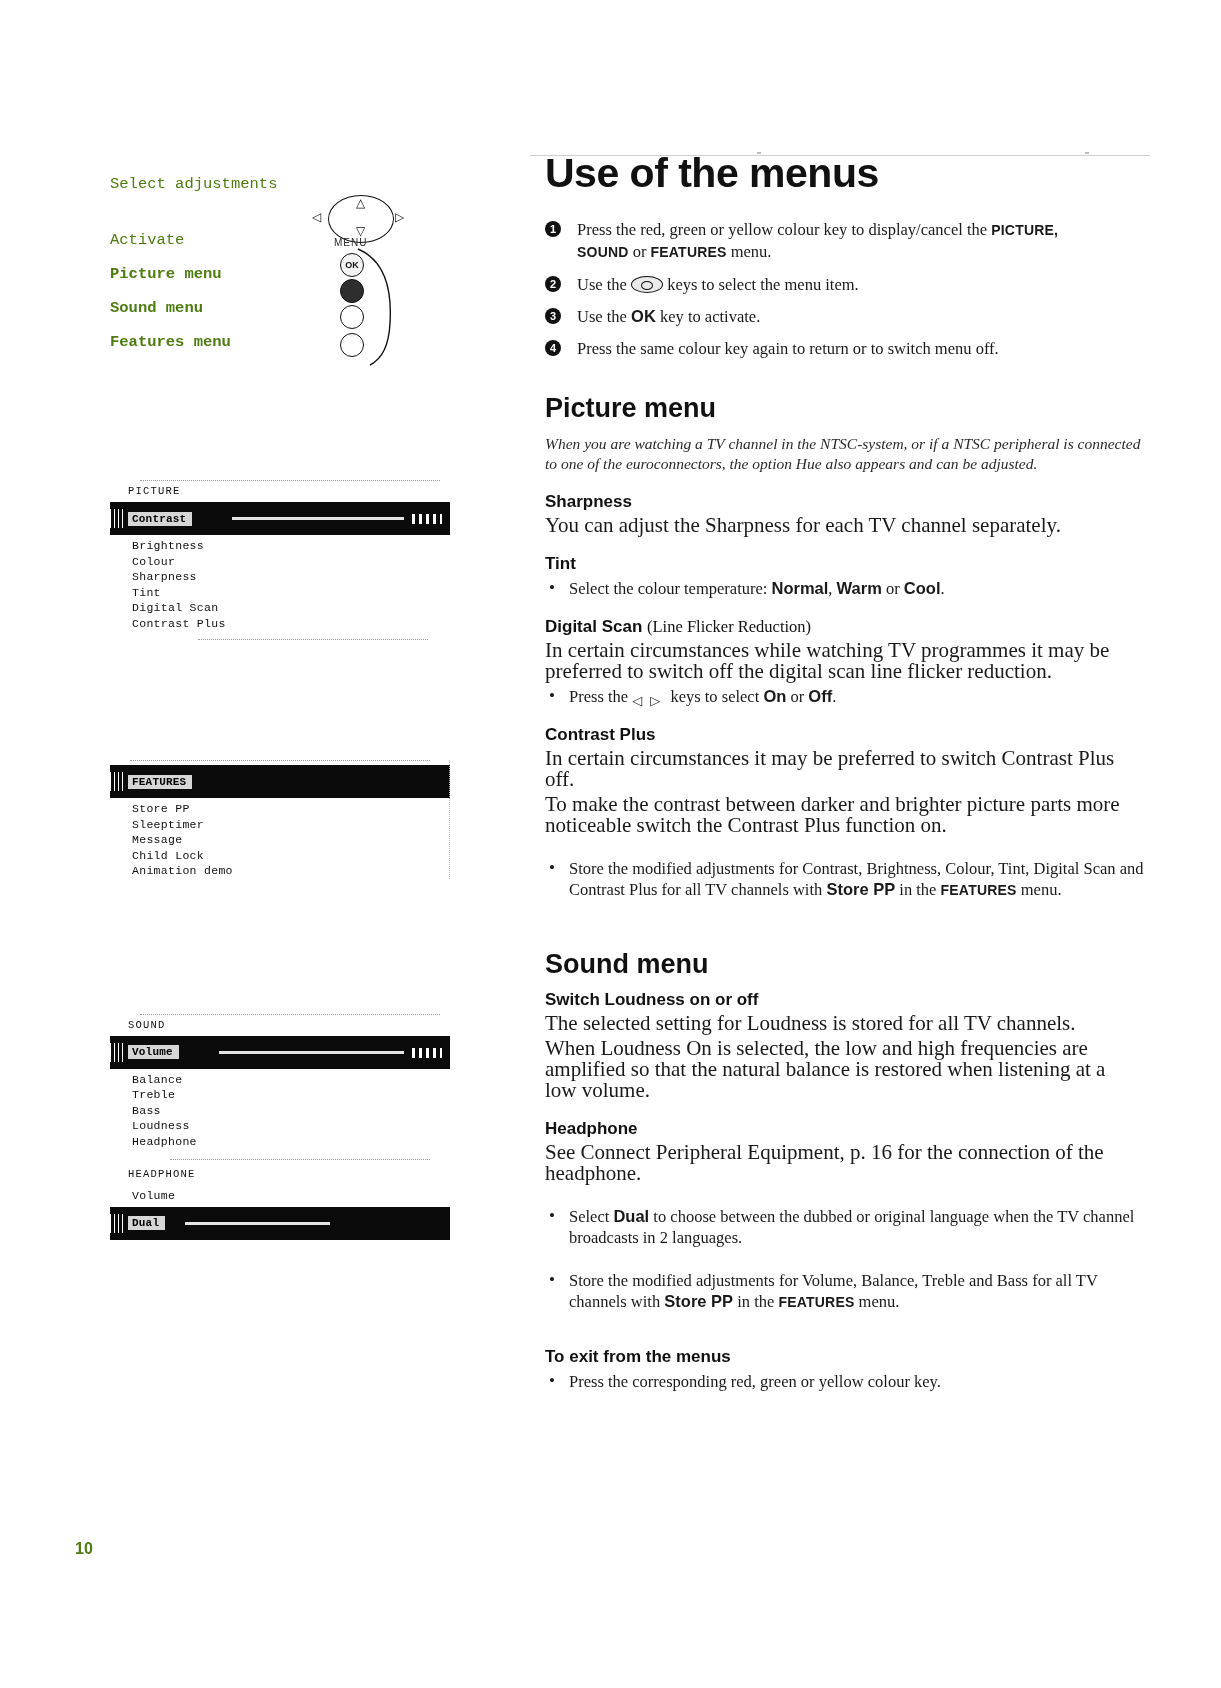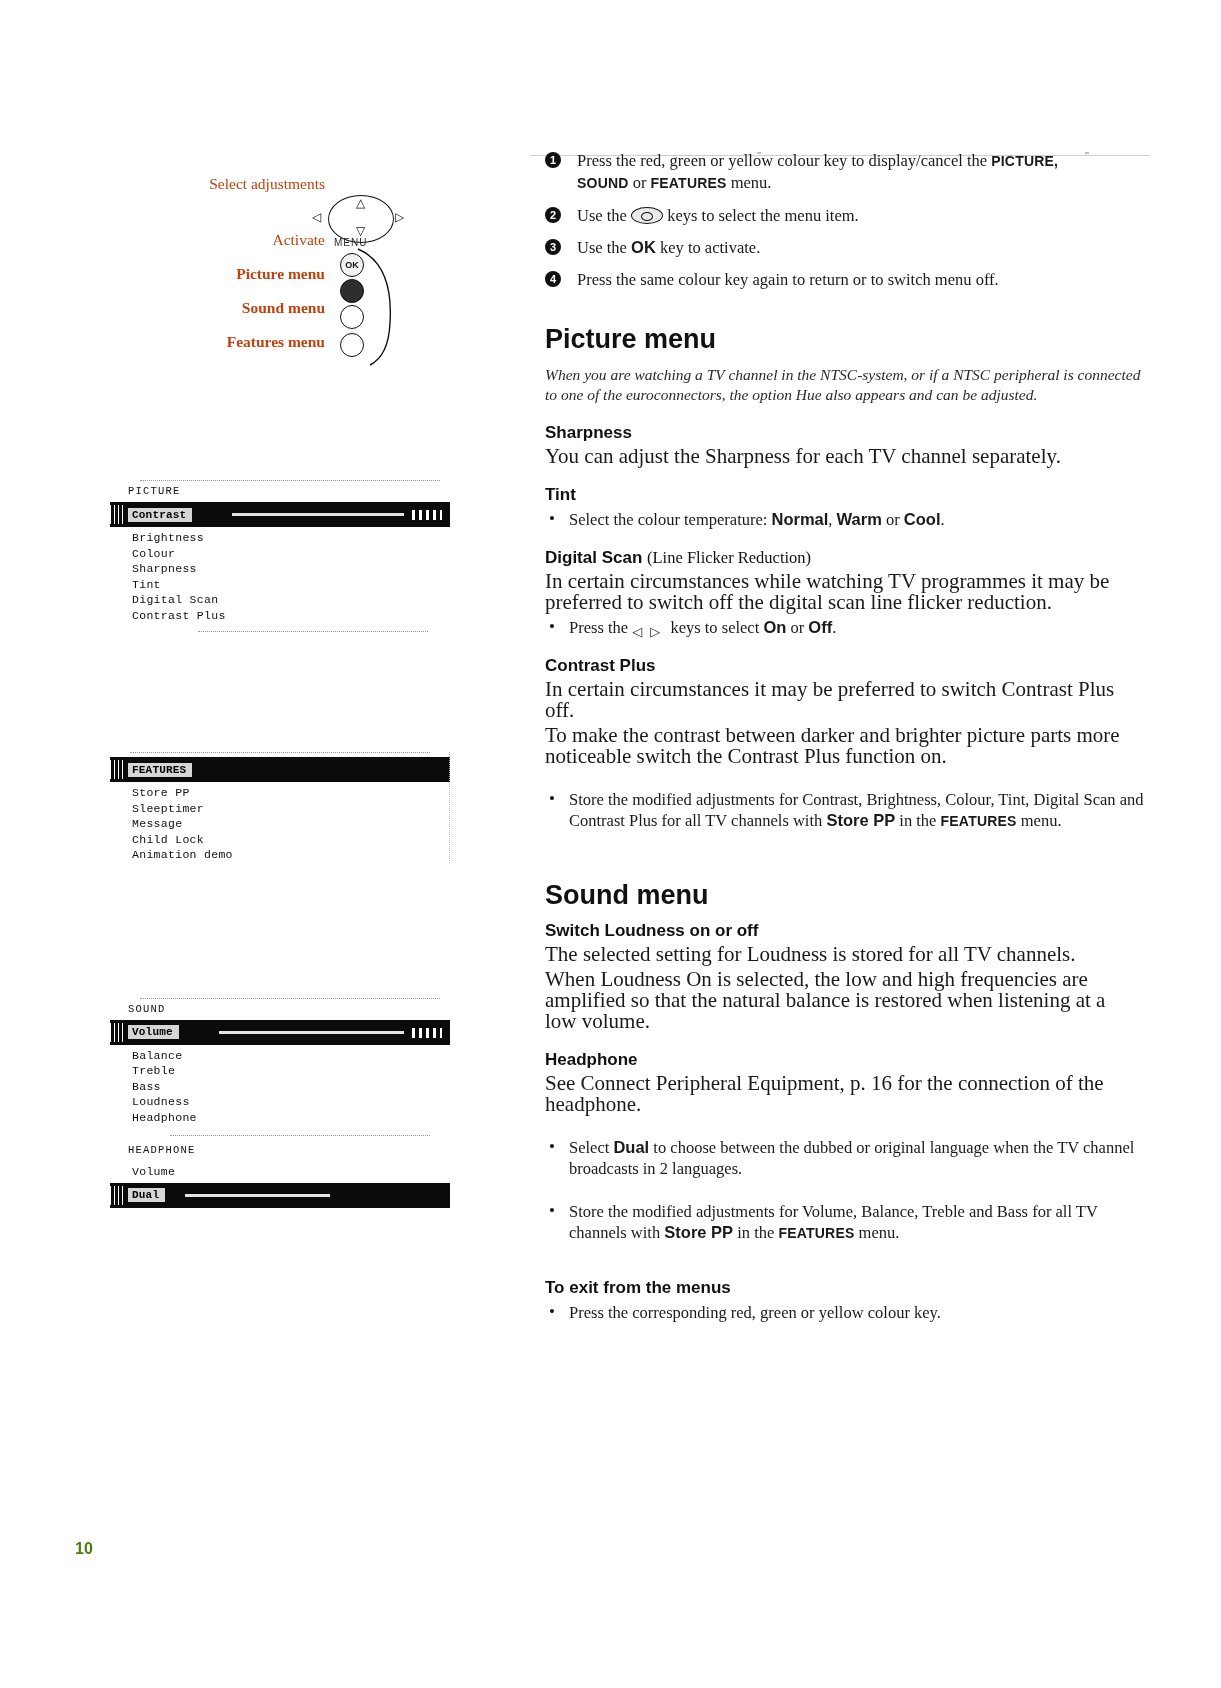--- a/index.html
+++ b/index.html
@@ -31,24 +31,24 @@
   
   .remote-block {
     position: relative;
     height: 230px;
   }
   .remote-labels {
     position: absolute;
     left: 0;
     top: 0;
     width: 215px;
-    text-align: right;
-    font-family: Liberation Serif, serif;
+    text-align: left;
+    font-family: Liberation Mono, monospace;
     font-size: 15.5px;
-    color: #c2410c;
+    color: #4d7c0f;
   }
   .remote-labels div {
     margin-bottom: 16px;
     white-space: nowrap;
   }
   .remote-labels .lbl-sel { margin-bottom: 38px; }
   .remote-labels .bold { font-weight: bold; }
 
   .remote-art {
     position: absolute;
@@ -139,21 +139,21 @@
     margin-top: 10px;
   }
   .osd .title {
     font-size: 10.5px;
     letter-spacing: 1.2px;
     padding-left: 18px;
     margin-bottom: 5px;
   }
   .osd-bar {
     position: relative;
-    height: 25px;
+    height: 33px;
     background: #0b0b0b;
     display: flex;
     align-items: center;
   }
   .osd-bar .hatch {
     width: 16px; height: 19px;
     background: repeating-linear-gradient(90deg,#fff 0 1.5px,#0b0b0b 1.5px 4px);
   }
   .osd-bar .sel {
     background: #d6d6d6;
@@ -451,20 +451,21 @@
         <div class="slider">
           <div class="track" style="left:20px;right:120px;"></div>
         </div>
       </div>
     </div>
 
   </div>
 
   <div class="right-col">
 
+    <h1 class="page-title">Use of the menus</h1>
 
     <ul class="num-list">
       <li class="num-item">
         <span class="num-badge">1</span>
         <span>Press the red, green or yellow colour key to display/cancel the </span><span class="sc">PICTURE,</span><br>
         <span class="sc">SOUND</span><span> or </span><span class="sc">FEATURES</span><span> menu.</span>
       </li>
       <li class="num-item">
         <span class="num-badge">2</span>
         <span>Use the </span><span class="pad-glyph"></span><span> keys to select the menu item.</span>

